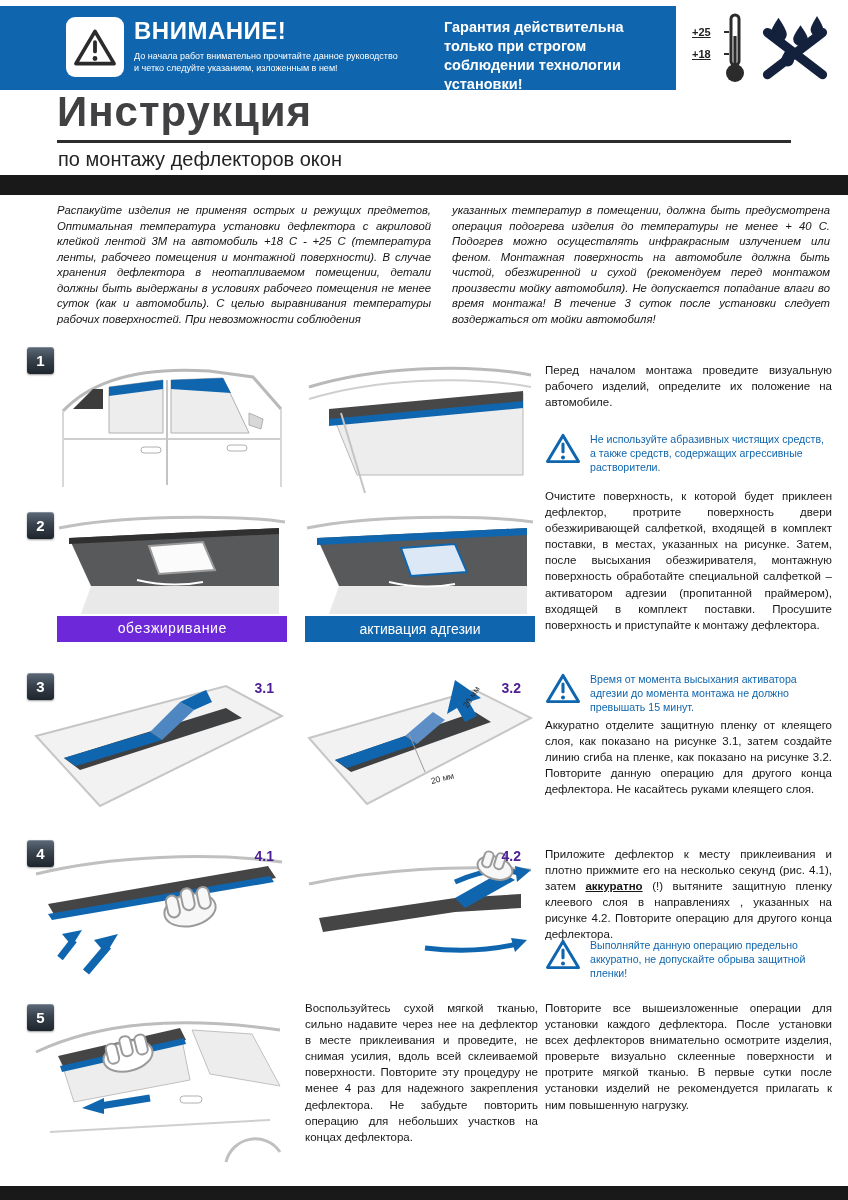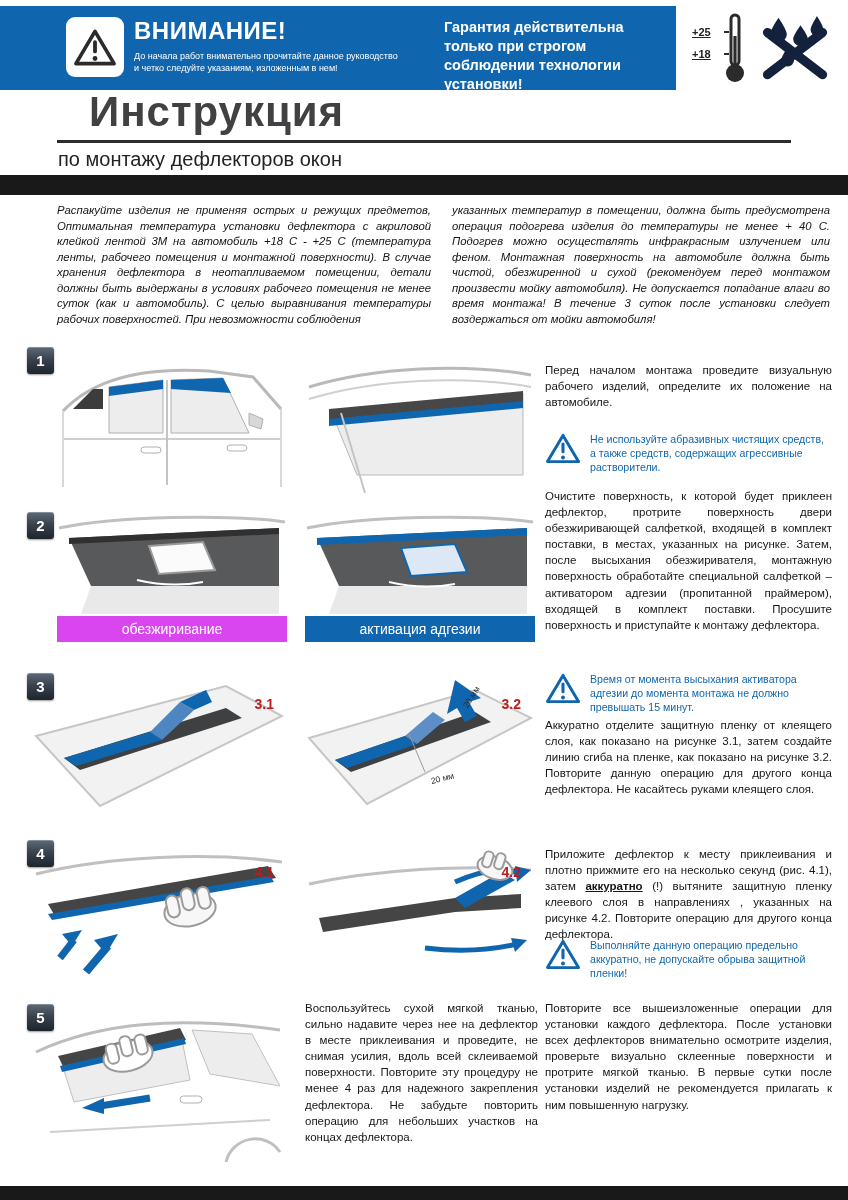--- a/index.html
+++ b/index.html
@@ -10,37 +10,37 @@
   .attn-box{left:66px;top:17px;width:58px;height:60px;background:#fff;border-radius:9px;display:flex;align-items:center;justify-content:center;}
   .attn-title{left:134px;top:17px;color:#fff;font-size:24px;font-weight:bold;letter-spacing:.5px;}
   .attn-sub{left:134px;top:50px;width:270px;color:#fff;font-size:9px;line-height:1.35;}
   .warranty{left:444px;top:18px;width:228px;color:#fff;font-size:14.5px;font-weight:bold;line-height:1.32;}
   .temp-label{font-size:11px;font-weight:bold;color:#222;text-decoration:underline;}
   .tl-high{left:692px;top:26px;}
   .tl-low{left:692px;top:48px;}
   .thermo{left:722px;top:12px;}
   .nowash{left:756px;top:16px;}
   
-  .title-main{left:57px;top:88px;font-size:42px;font-weight:bold;color:#414042;letter-spacing:1px;margin-left:32px;}
+  .title-main{left:57px;top:88px;font-size:42px;font-weight:bold;color:#414042;letter-spacing:1px;}
   .title-rule{left:57px;top:140px;width:734px;height:3px;background:#2d2d2d;}
   .title-sub{left:58px;top:148px;font-size:20px;color:#232323;}
   .bar{left:0;width:848px;background:#191919;}
   .bar-top{top:175px;height:20px;}
   .bar-bottom{top:1186px;height:14px;}
   
   .intro{font-size:11.3px;font-style:italic;line-height:1.38;text-align:justify;color:#151515;}
   .intro-left{left:57px;top:203px;width:374px;}
   .intro-right{left:452px;top:203px;width:378px;}
   
   .badge{width:27px;height:27px;left:27px;z-index:6;background:linear-gradient(180deg,#5c6a79 0%,#39434e 45%,#1d242c 100%);border-radius:3px;color:#fff;font-size:15px;font-weight:bold;display:flex;align-items:center;justify-content:center;box-shadow:0 1px 2px rgba(0,0,0,.4), inset 0 1px 0 rgba(255,255,255,.25);}
   .fig{overflow:hidden;}
   .cap{position:absolute;left:0;bottom:0;width:100%;height:26px;display:flex;align-items:center;justify-content:center;color:#fff;font-size:14px;}
-  .cap-dark{background:#d946ef;}
+  .cap-dark{background:#6d28d9;font-family:Liberation Mono, monospace;}
   .cap-blue{background:#1066ae;}
-  .figlabel{position:absolute;font-size:14px;font-weight:bold;color:#b91c1c;right:14px;top:24px;}
+  .figlabel{position:absolute;font-size:14px;font-weight:bold;color:#4c1d95;right:14px;top:8px;}
   .dim{position:absolute;font-size:8.5px;color:#2b2b2b;white-space:nowrap;transform-origin:left center;}
   .step-text{font-size:11.5px;line-height:1.4;text-align:justify;color:#161616;}
   .col-right{left:545px;width:287px;}
   .warn{display:flex;gap:9px;color:#1066ae;font-size:10.6px;line-height:1.33;justify-content:center;}
   .warn svg{flex:0 0 auto;margin-top:1px;}
   .u{font-weight:bold;text-decoration:underline;}
 </style>
 </head>
 <body>
 

